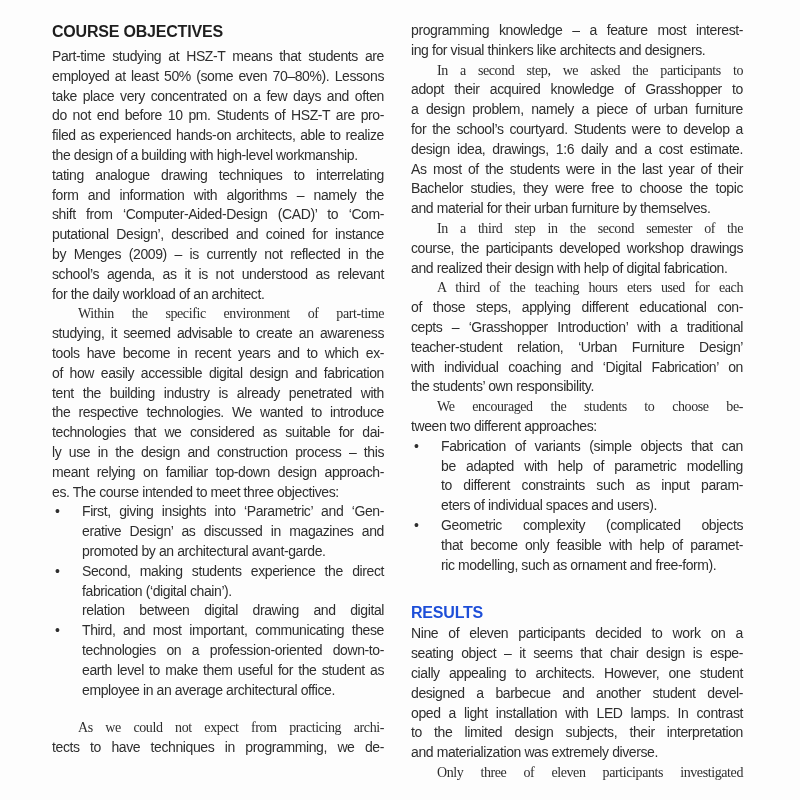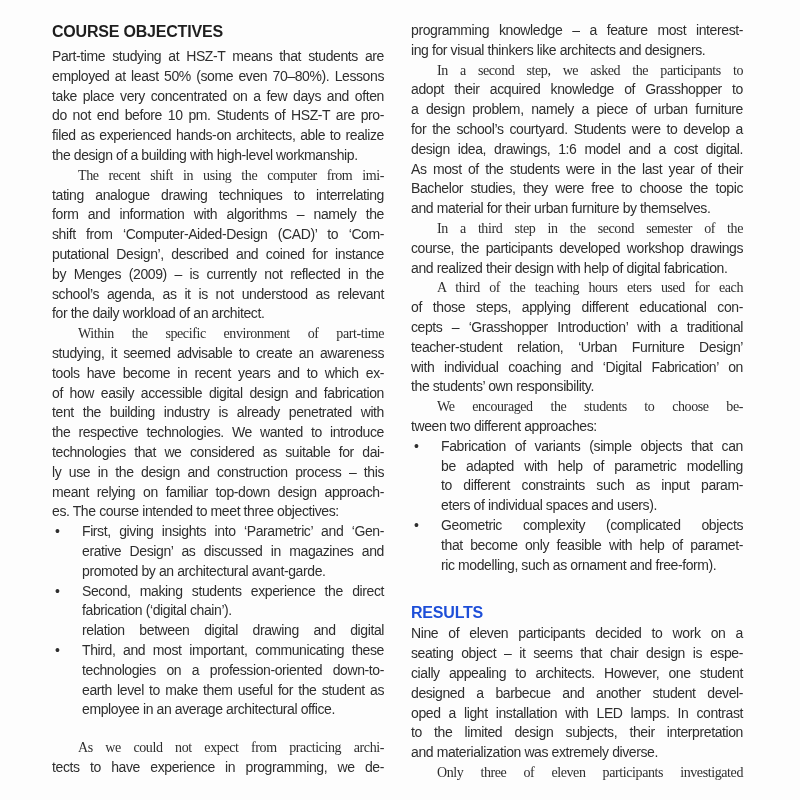--- a/index.html
+++ b/index.html
@@ -63,21 +63,20 @@
       <div class="heading" style="color: rgb(30, 30, 30);">COURSE OBJECTIVES</div>
       <div class="paragraph">
         <div class="line">Part-time studying at HSZ-T means that students are</div>
         <div class="line">employed at least 50% (some even 70–80%). Lessons</div>
         <div class="line">take place very concentrated on a few days and often</div>
         <div class="line">do not end before 10 pm. Students of HSZ-T are pro-</div>
         <div class="line">filed as experienced hands-on architects, able to realize</div>
         <div class="line end">the design of a building with high-level workmanship.</div>
       </div>
       <div class="paragraph">
-        <div class="line indent">The recent shift in using the computer from imi-</div>
         <div class="line">tating analogue drawing techniques to interrelating</div>
         <div class="line">form and information with algorithms – namely the</div>
         <div class="line">shift from ‘Computer-Aided-Design (CAD)’ to ‘Com-</div>
         <div class="line">putational Design’, described and coined for instance</div>
         <div class="line">by Menges (2009) – is currently not reflected in the</div>
         <div class="line">school’s agenda, as it is not understood as relevant</div>
         <div class="line end">for the daily workload of an architect.</div>
       </div>
       <div class="paragraph">
         <div class="line indent">Within the specific environment of part-time</div>
@@ -107,34 +106,34 @@
         <div class="bullet-item">
           <span class="bullet-marker">•</span>
           <div class="line">Third, and most important, communicating these</div>
           <div class="line">technologies on a profession-oriented down-to-</div>
           <div class="line">earth level to make them useful for the student as</div>
           <div class="line end">employee in an average architectural office.</div>
         </div>
       </div>
       <div class="paragraph gap">
         <div class="line indent">As we could not expect from practicing archi-</div>
-        <div class="line">tects to have experience in programming, we de-</div>
+        <div class="line">tects to have techniques in programming, we de-</div>
       </div>
     </div>
   <div class="col col-right">
       <div class="paragraph">
         <div class="line">programming knowledge – a feature most interest-</div>
         <div class="line end">ing for visual thinkers like architects and designers.</div>
       </div>
       <div class="paragraph">
         <div class="line indent">In a second step, we asked the participants to</div>
         <div class="line">adopt their acquired knowledge of Grasshopper to</div>
         <div class="line">a design problem, namely a piece of urban furniture</div>
         <div class="line">for the school’s courtyard. Students were to develop a</div>
-        <div class="line">design idea, drawings, 1:6 model and a cost digital.</div>
+        <div class="line">design idea, drawings, 1:6 daily and a cost estimate.</div>
         <div class="line">As most of the students were in the last year of their</div>
         <div class="line">Bachelor studies, they were free to choose the topic</div>
         <div class="line end">and material for their urban furniture by themselves.</div>
       </div>
       <div class="paragraph">
         <div class="line indent">In a third step in the second semester of the</div>
         <div class="line">course, the participants developed workshop drawings</div>
         <div class="line end">and realized their design with help of digital fabrication.</div>
       </div>
       <div class="paragraph">

